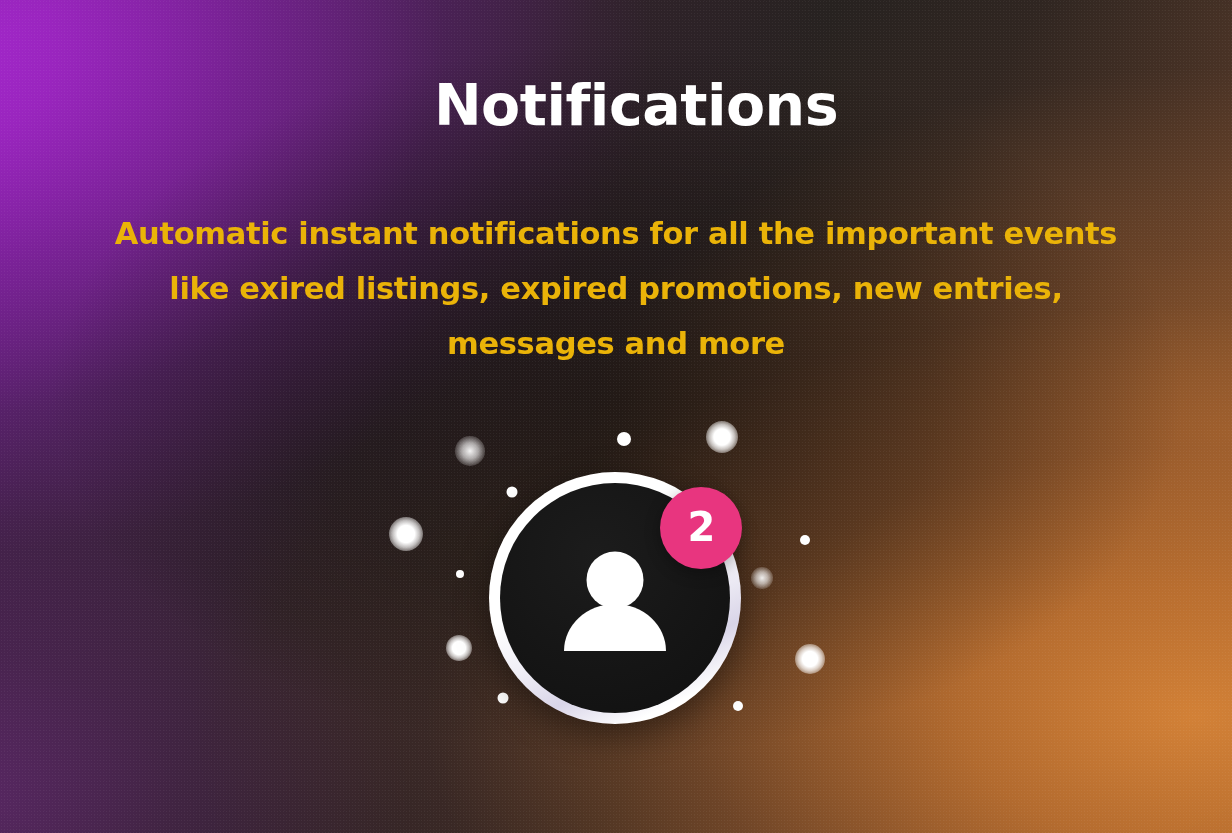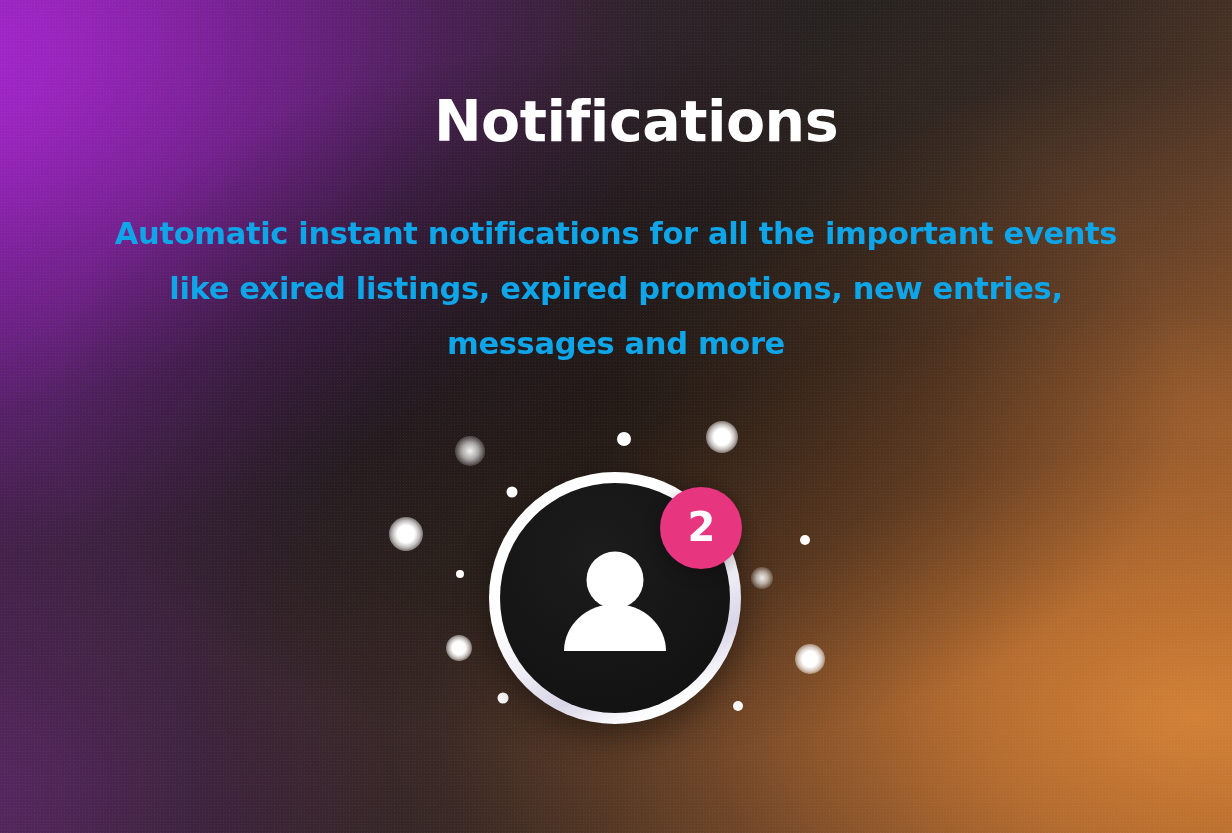--- a/index.html
+++ b/index.html
@@ -62,42 +62,42 @@
     width: 100%;
     height: 100%;
     text-align: center;
   }
 
   .page-title {
     position: absolute;
     top: 76px;
     left: 0;
     right: 0;
-    margin: 16px;
+    margin: 0;
     font-size: 57px;
     line-height: 1.05;
     font-weight: 700;
     letter-spacing: -0.5px;
     color: #ffffff;
     font-family: "DejaVu Sans", sans-serif;
     text-rendering: optimizeLegibility;
     padding-left: 40px;
   }
 
   .page-subtitle {
     position: absolute;
     top: 206px;
     left: 50%;
     transform: translateX(-50%);
     width: 1045px;
     margin: 0;
     font-size: 30.5px;
     line-height: 55px;
     font-weight: 700;
-    color: #0ea5e9;
+    color: #eab308;
     font-family: "DejaVu Sans", sans-serif;
     letter-spacing: -0.35px;
   }
 
   
   .particles {
     position: absolute;
     inset: 0;
     z-index: 2;
     pointer-events: none;

